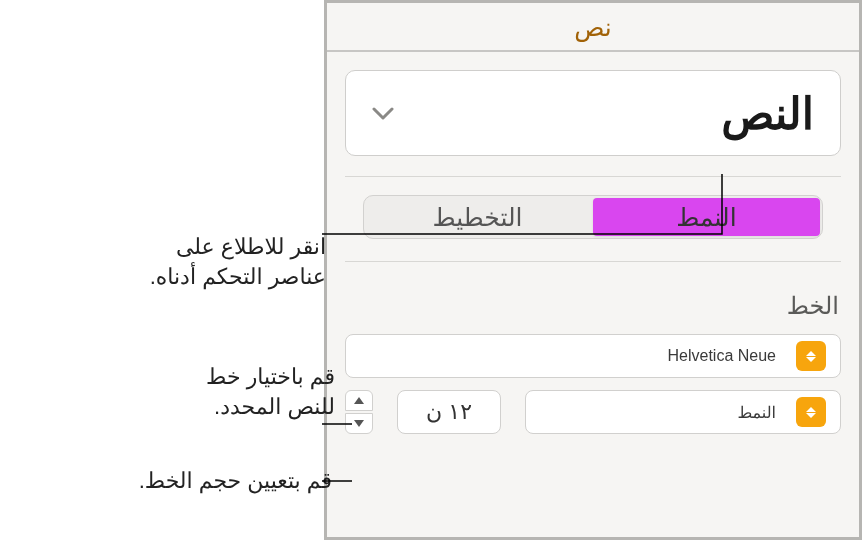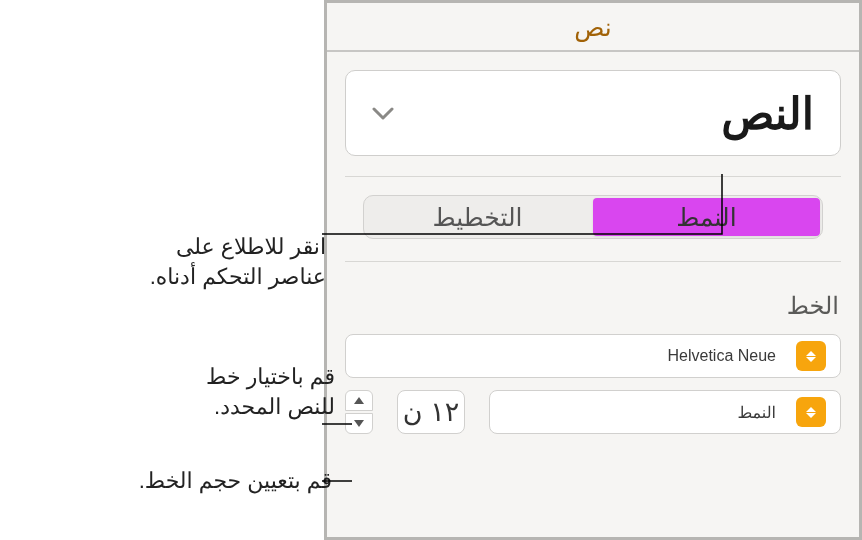--- a/index.html
+++ b/index.html
@@ -101,24 +101,24 @@
   gap: 1px;
 }
 .pop .pop-btn .tri { width:0; height:0; border-left:5px solid transparent; border-right:5px solid transparent; }
 .pop .pop-btn .tri.up { border-bottom:5px solid #fff; }
 .pop .pop-btn .tri.dn { border-top:5px solid #fff; }
 
 
 .row2 { margin: 12px 18px 0; display:flex; gap: 24px; align-items: center; }
 .row2 .pop.weight { flex: 1; }
 .size-box {
-  width: 68px; height: 44px;
+  width: 104px; height: 44px;
   background:#fff; border:1.5px solid #d1d0ce; border-radius:8px;
   display:flex; align-items:center; justify-content:center;
-  font-size: 27px; color:#333;text-align:center;
+  font-size: 22px; color:#333;text-align:center;
 }
 .stepper {
   width: 28px; height: 44px;
   display:flex; flex-direction:column; gap:2px;
 }
 .stepper .st {
   flex:1; background:#fff; border:1.5px solid #d1d0ce;
   display:flex; align-items:center; justify-content:center;
 }
 .stepper .st:first-child { border-top-left-radius:6px; border-top-right-radius:6px; }

